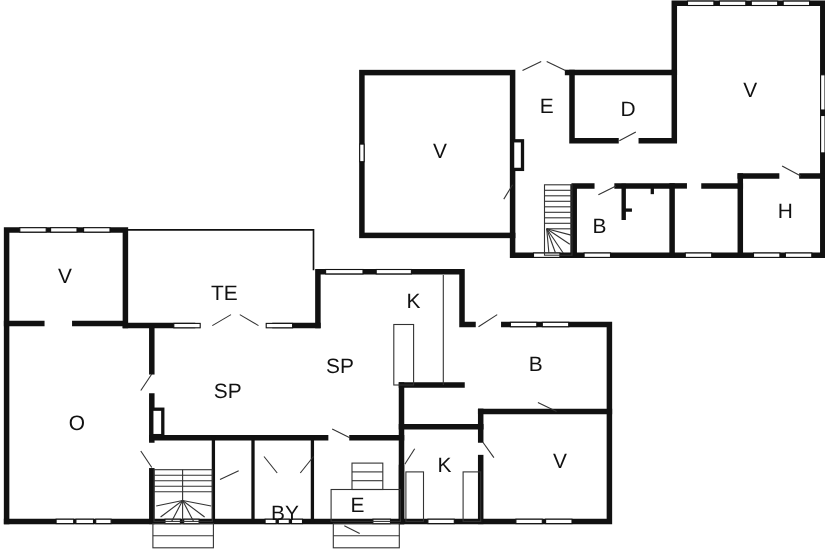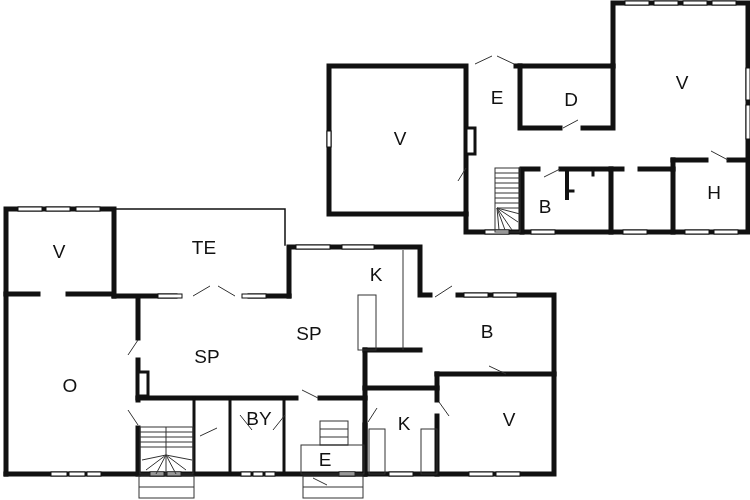--- a/index.html
+++ b/index.html
@@ -177,23 +177,23 @@
 
 <div>
   <div class="room-label" style="left:400px;top:139px">V</div>
   <div class="room-label" style="left:497px;top:98px">E</div>
   <div class="room-label" style="left:571px;top:100px">D</div>
   <div class="room-label" style="left:682px;top:83px">V</div>
   <div class="room-label" style="left:545px;top:207px">B</div>
   <div class="room-label" style="left:714px;top:193px">H</div>
 
   <div class="room-label" style="left:59px;top:252px">V</div>
-  <div class="room-label" style="left:204px;top:248px">TE</div>
+  <div class="room-label" style="left:204px;top:268px">TE</div>
   <div class="room-label" style="left:376px;top:275px">K</div>
   <div class="room-label" style="left:309px;top:334px">SP</div>
   <div class="room-label" style="left:207px;top:357px">SP</div>
   <div class="room-label" style="left:487px;top:332px">B</div>
   <div class="room-label" style="left:70px;top:386px">O</div>
   <div class="room-label" style="left:509px;top:420px">V</div>
   <div class="room-label" style="left:404px;top:424px">K</div>
-  <div class="room-label" style="left:259px;top:419px">BY</div>
+  <div class="room-label" style="left:259px;top:468px">BY</div>
   <div class="room-label" style="left:325px;top:460px">E</div>
 </div>
 
 </body></html>

